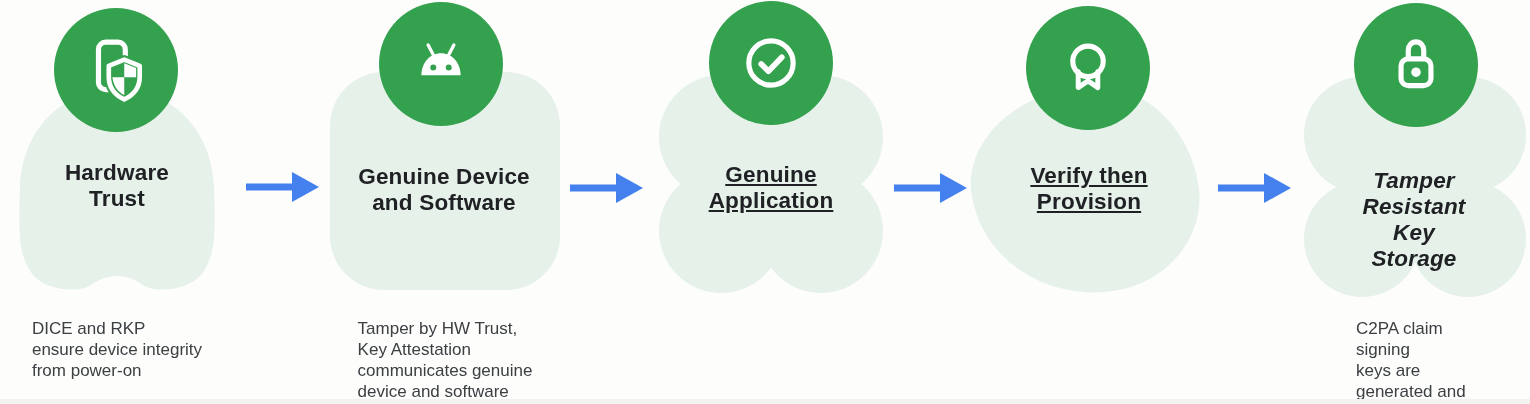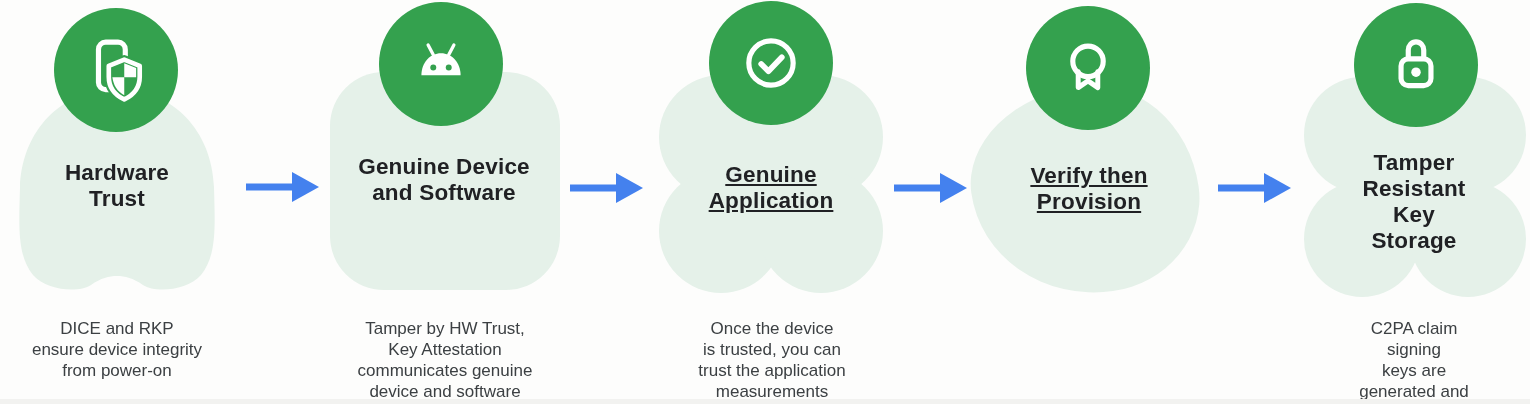--- a/index.html
+++ b/index.html
@@ -23,21 +23,21 @@
     position:absolute;width:124px;height:124px;border-radius:50%;
     background:var(--green);display:flex;align-items:center;justify-content:center;
   }
   .badge svg{display:block;}
   .ic-stroke{fill:none;stroke:#fff;stroke-width:5;}
   .title{
     position:absolute;transform:translateX(-50%);white-space:pre-line;text-align:center;
     font-weight:bold;font-size:22.5px;line-height:26px;color:var(--title-c);letter-spacing:.2px;
   }
   .desc{
-    position:absolute;transform:translateX(-50%);white-space:pre-line;text-align:center;
+    position:absolute;transform:translateX(-50%);white-space:pre-line;
     font-size:17px;line-height:21px;color:var(--desc-c);
   }
   .arrow{position:absolute;width:78px;height:34px;}
   .arrow line{stroke:var(--arrow);stroke-width:7;}
   .arrow polygon{fill:var(--arrow);}
   .bottom-edge{position:absolute;left:0;top:399px;width:1530px;height:5px;background:#F2F2F0;}
 </style>
 </head>
 <body>
 
@@ -72,21 +72,21 @@
     <div class="blob-div" style="left:330px;top:72px;width:230px;height:218px;border-radius:54px;"></div>
     <div class="badge" style="left:379px;top:2px;">
       <svg width="66" height="66" viewBox="0 0 64 64">
         <path d="M13 43 C13 30.5 21.5 21.5 32 21.5 C42.5 21.5 51 30.5 51 43 Z" fill="#fff"></path>
         <line x1="24.5" y1="23" x2="19.5" y2="13.5" stroke="#fff" stroke-width="3.2" stroke-linecap="round"></line>
         <line x1="39.5" y1="23" x2="44.5" y2="13.5" stroke="#fff" stroke-width="3.2" stroke-linecap="round"></line>
         <circle cx="24.5" cy="35.5" r="2.9" fill="var(--green)"></circle>
         <circle cx="39.5" cy="35.5" r="2.9" fill="var(--green)"></circle>
       </svg>
     </div>
-    <div class="title" style="left:444px;top:154px;">Genuine Device
+    <div class="title" style="left:444px;top:164px;">Genuine Device
 and Software</div>
     <div class="desc" style="left:445px;top:318px;">Tamper by HW Trust,
 Key Attestation
 communicates genuine
 device and software</div>
   </div>
 
   <svg class="arrow" style="left:567px;top:171px;" viewBox="0 0 78 34">
     <line x1="3" y1="17" x2="52" y2="17"></line>
       <polygon points="49,2 76,17 49,32"></polygon>
@@ -101,24 +101,20 @@
       <rect class="blobfill" x="66" y="62" width="100" height="94"></rect>
     </svg>
     <div class="badge" style="left:709px;top:1px;">
       <svg width="66" height="66" viewBox="0 0 64 64">
         <circle class="ic-stroke" cx="32" cy="32" r="21.5"></circle>
         <path d="M22.5 33 L29.5 40 L42.5 26.5" fill="none" stroke="#fff" stroke-width="5.5" stroke-linecap="round" stroke-linejoin="round"></path>
       </svg>
     </div>
     <div class="title" style="left:771px;top:162px;text-decoration:underline;">Genuine
 Application</div>
-    <div class="desc" style="left:772px;top:318px;">Once the device
-is trusted, you can
-trust the application
-measurements</div>
   </div>
 
   <svg class="arrow" style="left:891px;top:171px;" viewBox="0 0 78 34">
     <line x1="3" y1="17" x2="52" y2="17"></line>
       <polygon points="49,2 76,17 49,32"></polygon>
   </svg>
 
   <div class="panel">
     <div class="blob-div" style="left:972px;top:86px;width:226px;height:208px;border-radius:54% 46% 44% 56% / 44% 56% 44% 56%;transform:rotate(-8deg);"></div>
     <div class="badge" style="left:1026px;top:6px;">
@@ -144,21 +140,21 @@
       <circle class="blobfill" cx="166" cy="162" r="58"></circle>
       <rect class="blobfill" x="60" y="58" width="106" height="104"></rect>
     </svg>
     <div class="badge" style="left:1354px;top:3px;">
       <svg width="66" height="66" viewBox="0 0 64 64">
         <path d="M24.5 26 V17.5 C24.5 13 27.8 9.5 32 9.5 C36.2 9.5 39.5 13 39.5 17.5 V26" fill="none" stroke="#fff" stroke-width="5"></path>
         <rect class="ic-stroke" x="17.5" y="26" width="29" height="26" rx="7"></rect>
         <circle cx="32" cy="39" r="4.6" fill="#fff"></circle>
       </svg>
     </div>
-    <div class="title" style="left:1414px;top:150px;">Tamper
+    <div class="title" style="left:1414px;top:168px;font-style:italic;">Tamper
 Resistant Key
 Storage</div>
     <div class="desc" style="left:1414px;top:318px;">C2PA claim signing
 keys are generated and
 stored using Android
 StrongBox</div>
   </div>
 
   <div class="bottom-edge"></div>
 </div>

